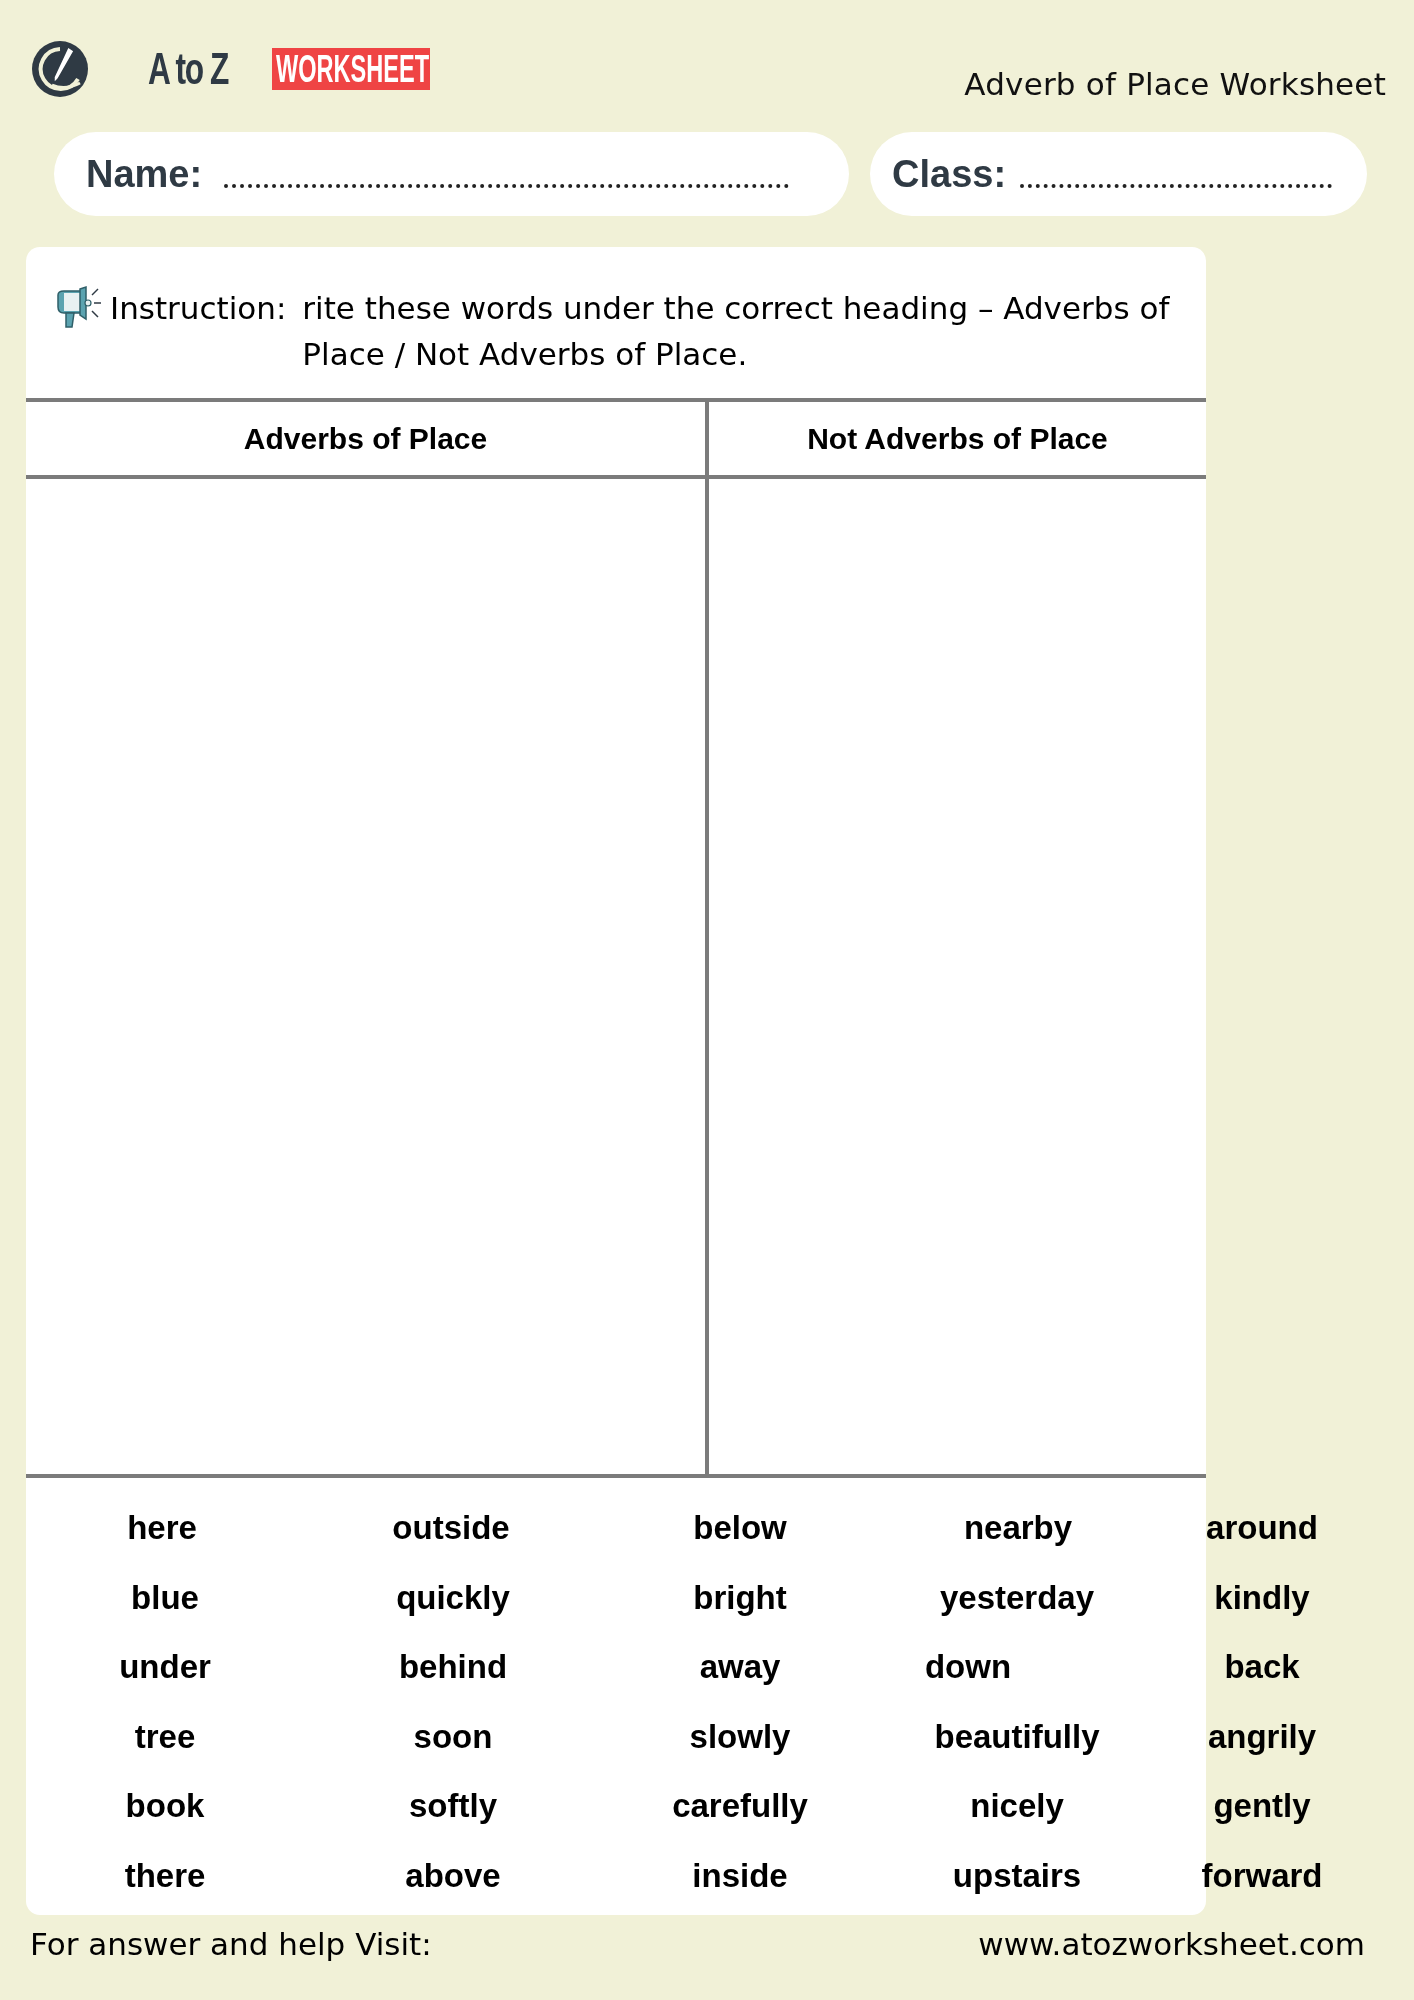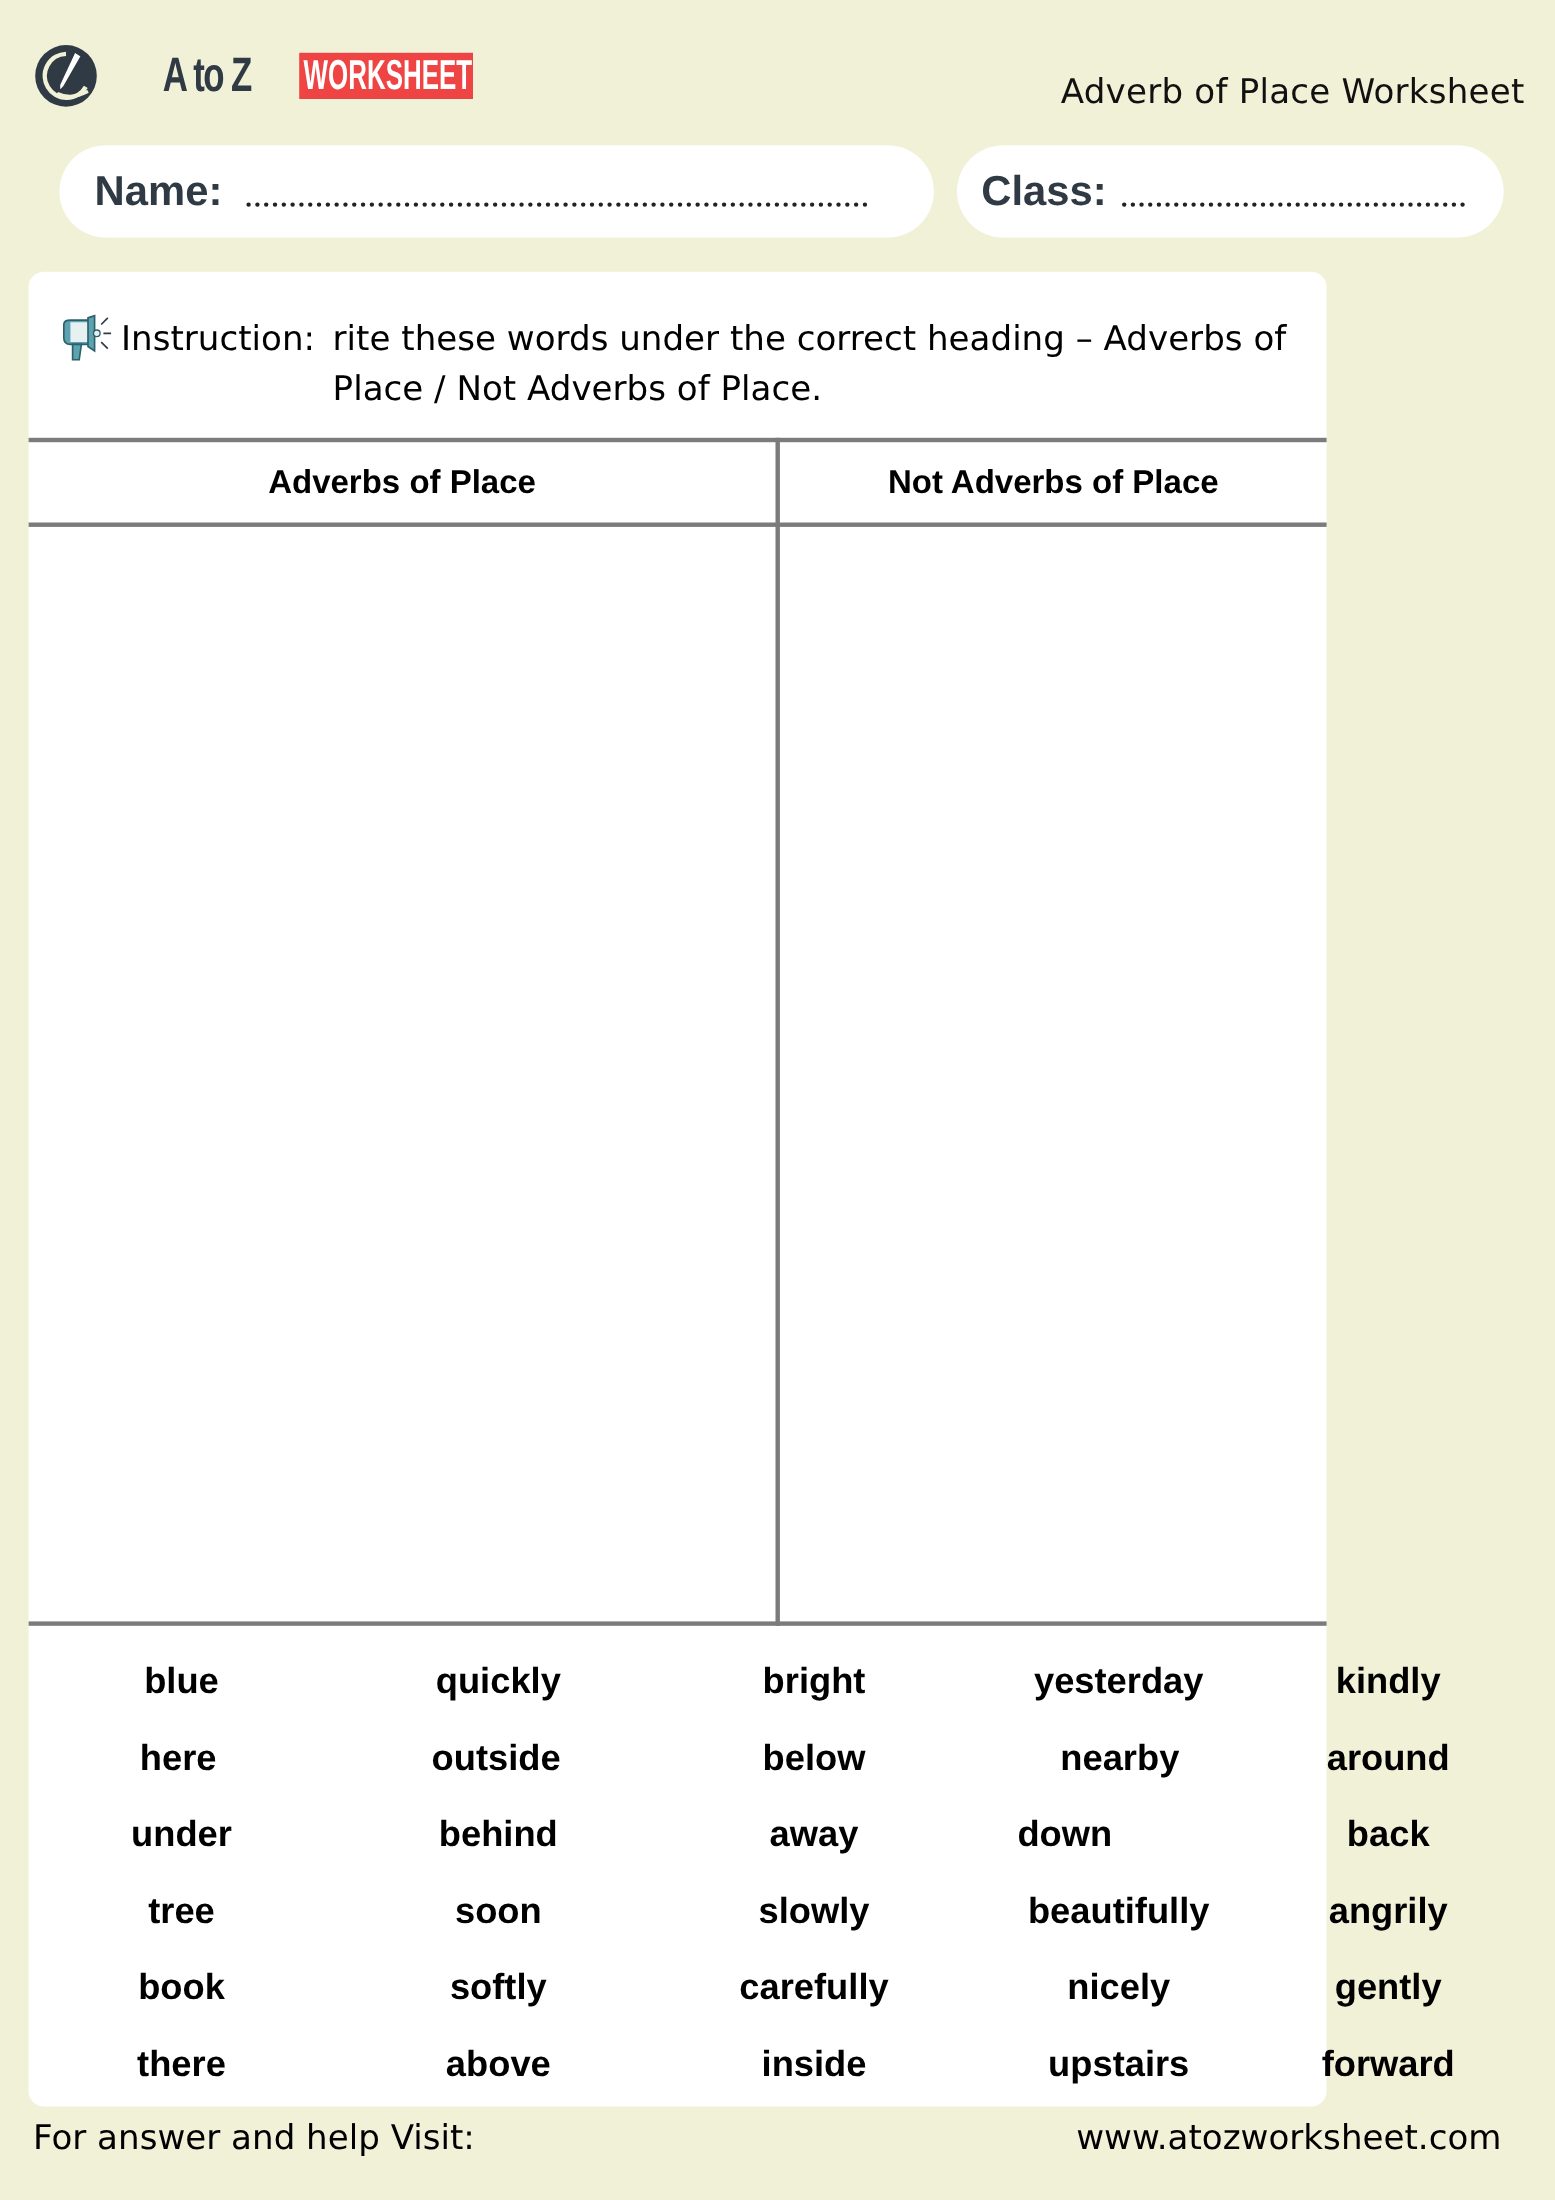--- a/index.html
+++ b/index.html
@@ -118,32 +118,32 @@
     <div class="t-head left">Adverbs of Place</div>
     <div class="t-head-bottom"></div>
     <div class="t-cell left"></div>
     <div class="t-cell right"></div>
     <div class="t-divider"></div>
     <div class="t-bottom"></div>
   </div>
 
   <div class="words">
     <div class="word-row">
+      <span class="word" style="left:136px">here</span>
+      <span class="word" style="left:425px">outside</span>
+      <span class="word" style="left:714px">below</span>
+      <span class="word" style="left:992px">nearby</span>
+      <span class="word" style="left:1236px">around</span>
+    </div>
+    <div class="word-row">
       <span class="word" style="left:139px">blue</span>
       <span class="word" style="left:427px">quickly</span>
       <span class="word" style="left:714px">bright</span>
       <span class="word" style="left:991px">yesterday</span>
       <span class="word" style="left:1236px">kindly</span>
-    </div>
-    <div class="word-row">
-      <span class="word" style="left:136px">here</span>
-      <span class="word" style="left:425px">outside</span>
-      <span class="word" style="left:714px">below</span>
-      <span class="word" style="left:992px">nearby</span>
-      <span class="word" style="left:1236px">around</span>
     </div>
     <div class="word-row">
       <span class="word" style="left:139px">under</span>
       <span class="word" style="left:427px">behind</span>
       <span class="word" style="left:714px">away</span>
       <span class="word" style="left:942px">down</span>
       <span class="word" style="left:1236px">back</span>
     </div>
     <div class="word-row">
       <span class="word" style="left:139px">tree</span>

